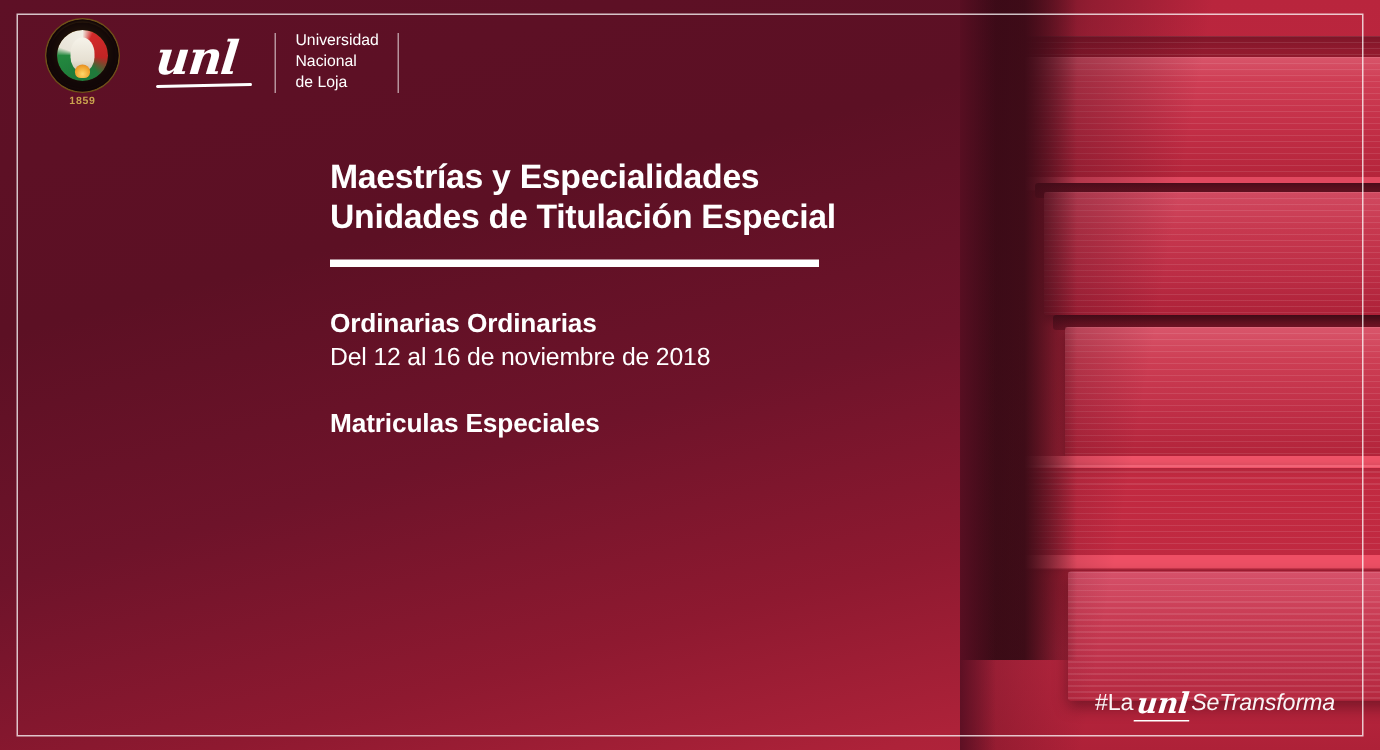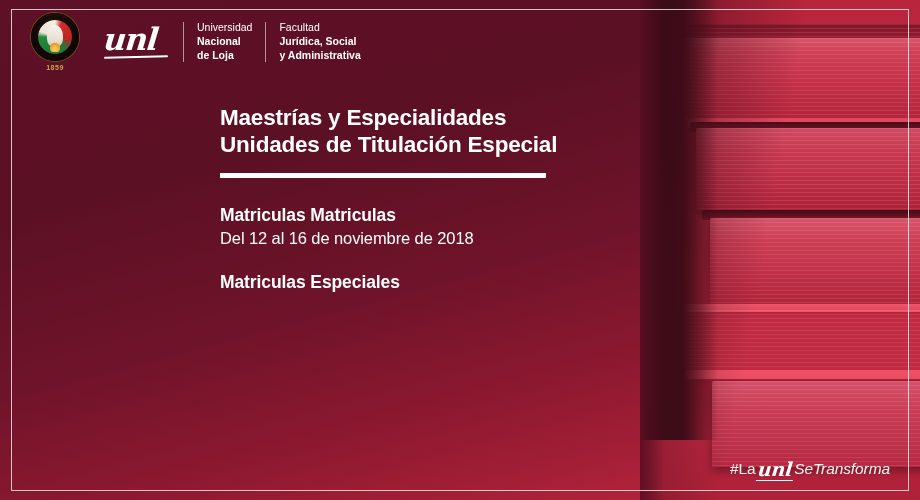--- a/index.html
+++ b/index.html
@@ -71,21 +71,21 @@
   .seal-ring{position:absolute;inset:2px;border-radius:50%;border:5px solid rgba(18,7,7,.9);}
   .seal-year{font-size:7px;font-weight:bold;color:#c9a24e;letter-spacing:.5px;margin-top:3px;}
   .unl-mark{margin-left:18px;width:66px;}
   .unl-script{font-family:"DejaVu Serif",serif;font-style:italic;font-weight:bold;
      font-size:31px;color:#ffffff;line-height:.9;letter-spacing:-1px;transform:skewX(-6deg);}
   .unl-swash{height:2px;background:#fff;border-radius:2px;margin-top:3px;width:64px;
      transform:rotate(-1.2deg);}
   .divider{width:1px;height:40px;background:rgba(255,255,255,.55);margin:0 13px;}
   .inst{color:#fff;font-size:10.5px;line-height:1.32;}
   .inst .l1{font-weight:400;}
-  .inst .l2,.inst .l3{font-weight:bold;}
+  .inst .l2,.inst .l3{font-weight:normal;}
   
   .content{position:absolute;left:220px;top:104px;width:420px;}
   .title{color:#fff;font-weight:bold;font-size:22.5px;line-height:1.22;letter-spacing:-.2px;}
   .title-rule{width:326px;height:5px;background:#fff;margin-top:14px;}
   .entries{margin-top:27px;}
   .entry{margin-bottom:23px;}
   .entry:last-child{margin-bottom:0;}
   .entry-name{color:#fff;font-weight:bold;font-size:17.5px;line-height:1.25;letter-spacing:-.1px;}
   .entry-date{color:#fff;font-weight:400;font-size:16.5px;line-height:1.3;margin-top:1px;letter-spacing:-.1px;}
   
@@ -155,37 +155,32 @@
     <div class="divider"></div>
 
     <div class="inst">
       <div class="l1">Universidad</div>
       <div class="l2">Nacional</div>
       <div class="l3">de Loja</div>
     </div>
 
     <div class="divider"></div>
 
-    <div class="inst">
-      <div class="l1">Facultad</div>
-      <div class="l2">Jurídica, Social</div>
-      <div class="l3">y Administrativa</div>
-    </div>
   </div>
 
   <div class="content">
     <div class="title">
       <div>Maestrías y Especialidades</div>
       <div>Unidades de Titulación Especial</div>
     </div>
     <div class="title-rule"></div>
 
     <div class="entries">
       <div class="entry">
-        <div class="entry-name">Matriculas Matriculas</div>
+        <div class="entry-name">Ordinarias Ordinarias</div>
         <div class="entry-date">Del 12 al 16 de noviembre de 2018</div>
       </div>
       <div class="entry">
       </div>
       <div class="entry">
         <div class="entry-name">Matriculas Especiales</div>
       </div>
     </div>
   </div>
 

